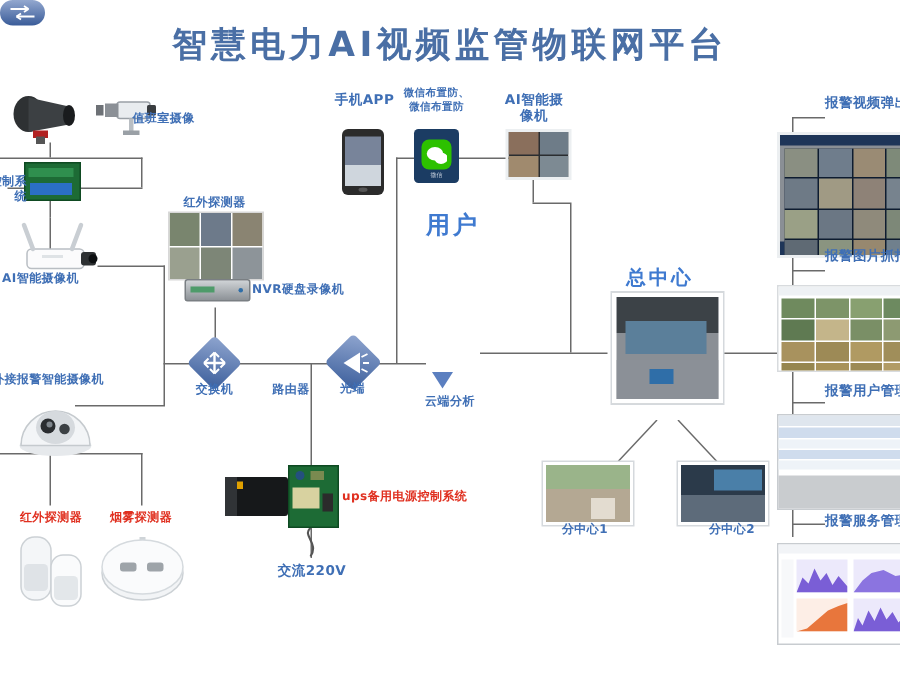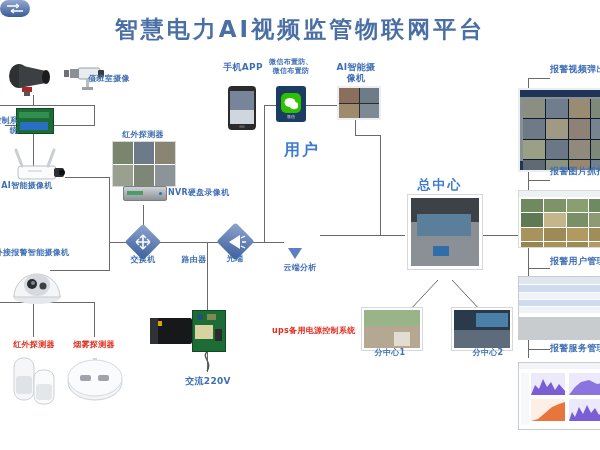--- a/index.html
+++ b/index.html
@@ -261,21 +261,21 @@
   <div class="battery" style="left:150px;top:318px;width:42px;height:26px;">
     <div style="position:absolute;left:3px;top:3px;width:9px;height:5px;background:#e0a000;"></div>
     <div style="position:absolute;left:0;top:0;width:8px;height:26px;background:#303336;"></div>
   </div>
   <div class="pcb" style="left:192px;top:310px;width:32px;height:40px;">
     <div style="position:absolute;left:2px;top:14px;width:18px;height:14px;background:#d8d2a0;"></div>
     <div style="position:absolute;left:22px;top:18px;width:7px;height:12px;background:#2b2b2b;"></div>
     <div style="position:absolute;left:4px;top:3px;width:6px;height:6px;border-radius:50%;background:#24507f;"></div>
     <div style="position:absolute;left:14px;top:3px;width:9px;height:6px;background:#7a8a50;"></div>
   </div>
-  <div class="lbl red abs" style="left:228px;top:326px;width:86px;text-align:left;margin-left:44px;">ups备用电源控制系统</div>
+  <div class="lbl red abs" style="left:228px;top:326px;width:86px;text-align:left;">ups备用电源控制系统</div>
   <svg class="abs" style="left:199px;top:352px;width:16px;height:20px;">
     <path d="M8 0 C2 5, 14 10, 8 19" stroke="#555" stroke-width="1.4" fill="none"></path>
   </svg>
   <div class="lbl blue abs" style="left:180px;top:376px;width:56px;font-size:9px;">交流220V</div>
 
   <div class="abs" style="left:400px;top:176px;width:80px;text-align:center;font-size:13px;font-weight:bold;color:#3f7ad0;letter-spacing:2px;">总中心</div>
   <div class="thumb" style="left:408px;top:195px;width:68px;height:68px;border:3px solid #fff;box-shadow:0 0 0 1px #d5d9dd;">
     <div style="position:absolute;left:0;top:0;right:0;height:24px;background:#3c4247;"></div>
     <div style="position:absolute;left:6px;top:16px;width:54px;height:22px;background:#5b7f9a;"></div>
     <div style="position:absolute;left:0;bottom:0;right:0;height:26px;background:#8b9097;"></div>

